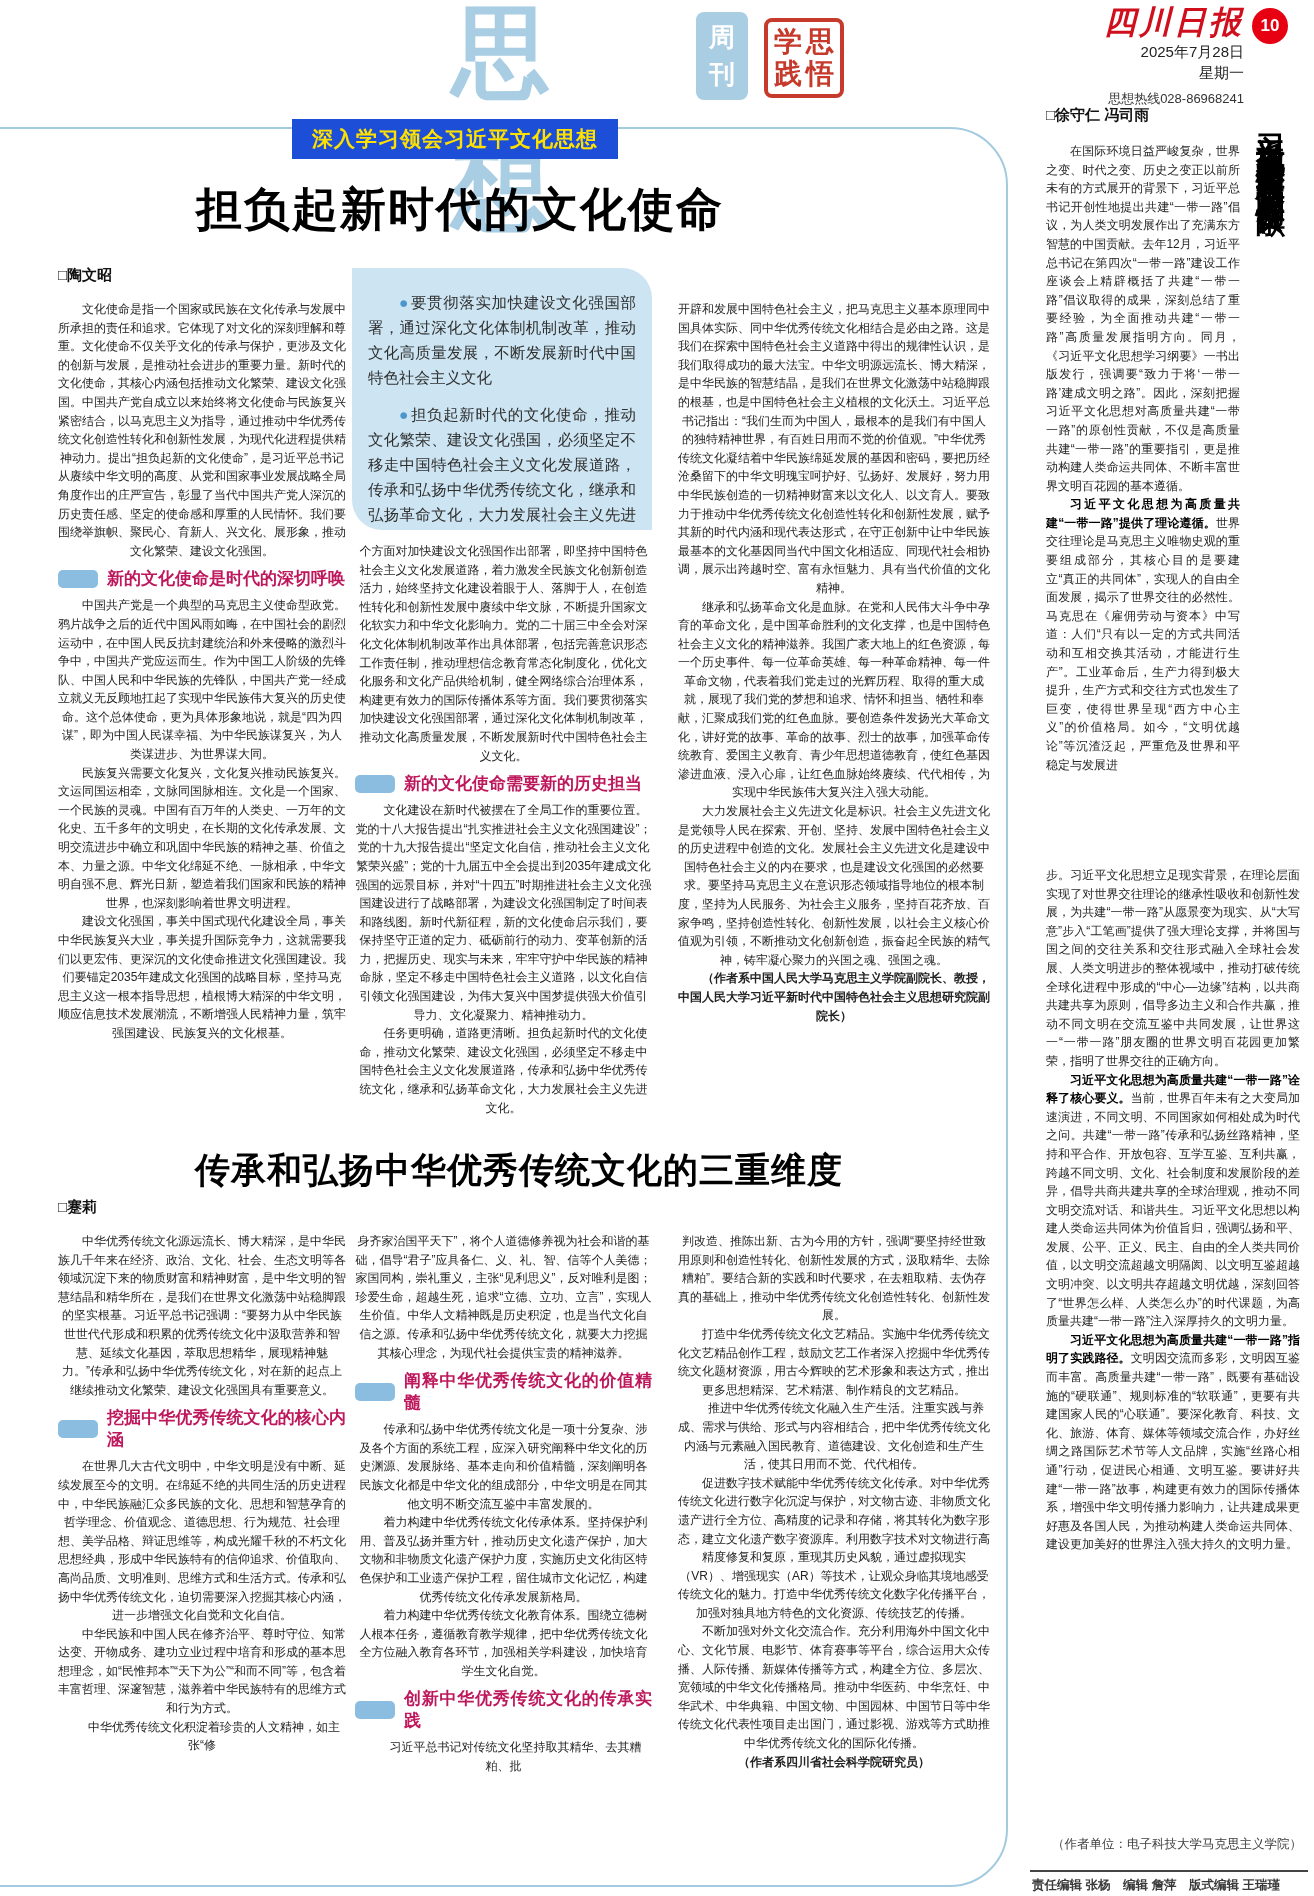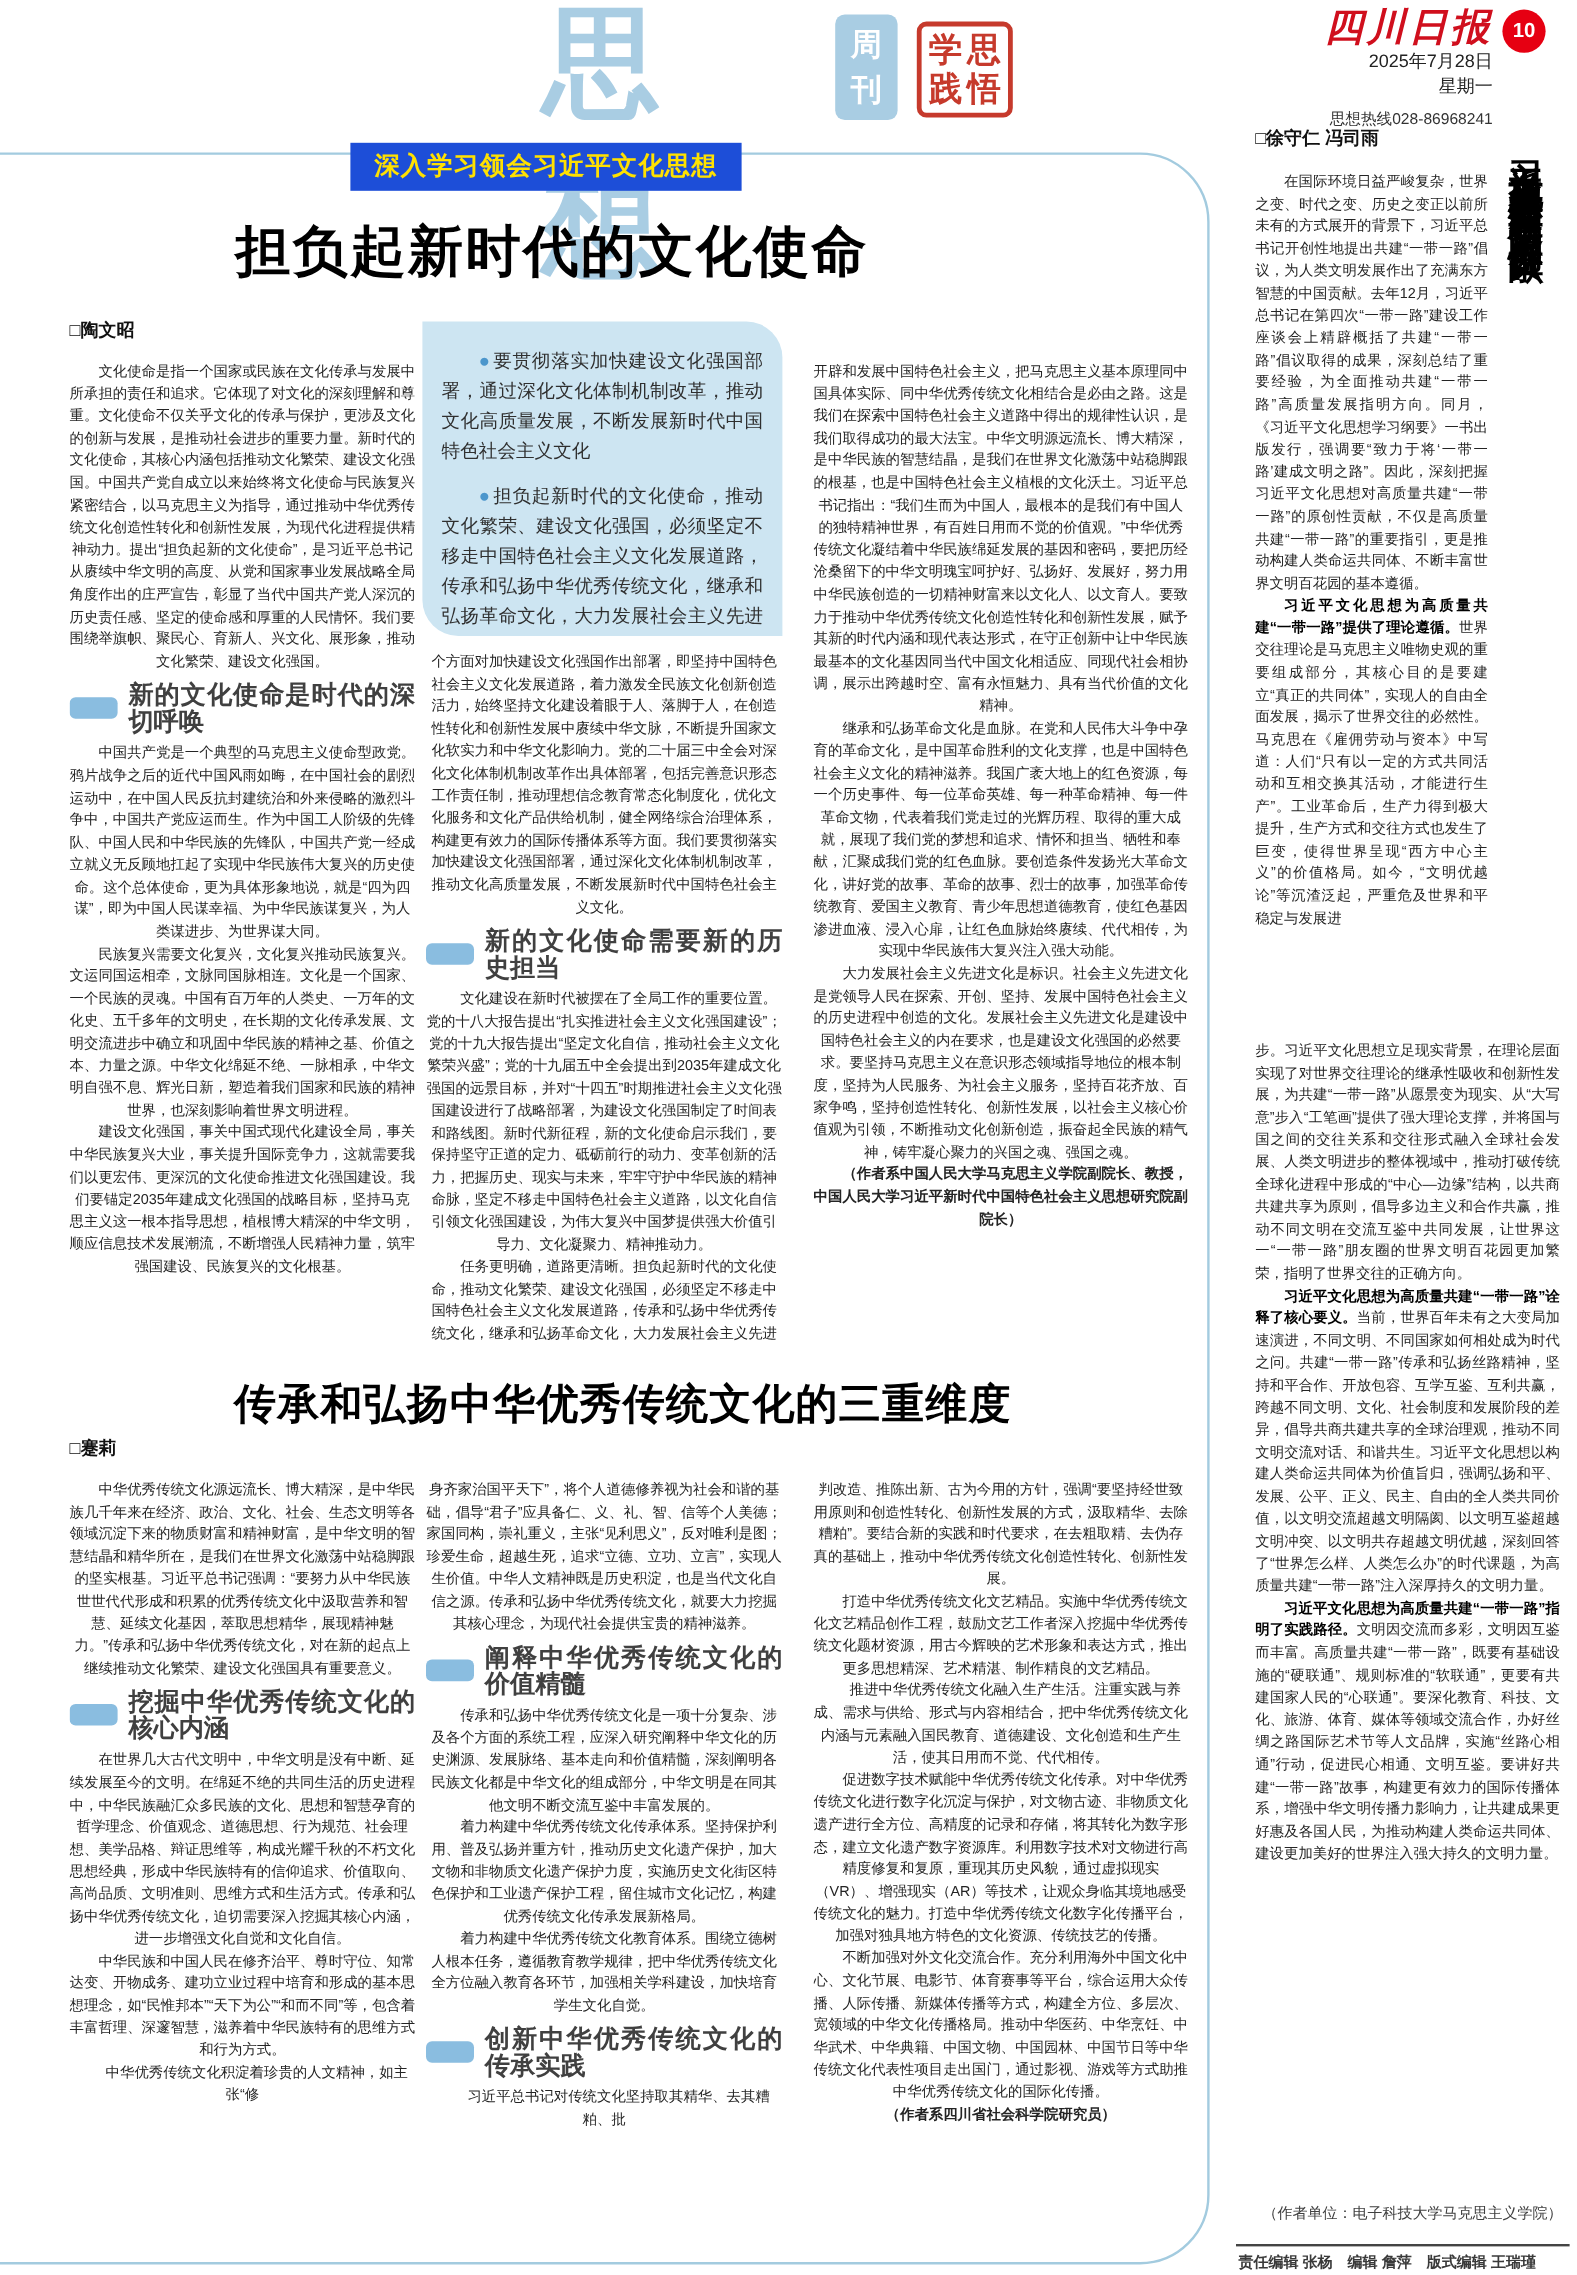--- a/index.html
+++ b/index.html
@@ -32,29 +32,29 @@
     background:#1d4ed8; color:#ffe100; font-size:21px; font-weight:bold; letter-spacing:1px; z-index:3;margin-top:12px; }
   
   .headline1 { position:absolute; left:30px; top:148px; width:860px; text-align:center;
     font-size:46px; font-weight:900; color:#000; letter-spacing:2px; }
   .headline2 { position:absolute; left:30px; top:1118px; width:978px; text-align:center;
     font-size:35px; font-weight:900; color:#000; letter-spacing:1px; }
   .byline { position:absolute; font-size:15px; font-weight:bold; color:#111; }
   .col { position:absolute; overflow:hidden; text-align:justify; font-size:12px; line-height:18.6px; color:#242424; }
   .col p { margin:0; text-indent:2em;text-align:center; }
   .col p.cont { text-indent:0; }
-  .subhead { display:flex; align-items:center; gap:9px; margin:8px 0 6px; font-size:21px; font-weight:bold; color:#404040; line-height:22px;font-family:Liberation Serif, serif; }
+  .subhead { display:flex; align-items:center; gap:9px; margin:8px 0 6px; font-size:17px; font-weight:bold; color:#be185d; line-height:22px; }
   .subhead::before { content:""; width:40px; height:18px; background:#8abde0; border-radius:5px; flex:0 0 auto; }
   .credit { font-weight:bold; }
   .credit-right { font-weight:bold; text-align:right; text-indent:0 !important; }
   
   .hl-box { position:absolute; left:352px; top:268px; width:300px; height:262px; background:#cde5f2;
     border-radius:0 30px 0 30px; padding:22px 16px; text-align:justify;
     font-size:15.5px; line-height:25px; color:#2f2f2f; overflow:hidden; }
-  .hl-box p { margin:0 0 12px; text-indent:2em;font-family:Liberation Mono, monospace; }
+  .hl-box p { margin:0 0 12px; text-indent:2em; }
   .hl-dot { color:#4b96cc; margin-right:2px; }
   
   .vtitle { position:absolute; left:1248px; top:112px; height:760px; writing-mode:vertical-rl;
     font-size:29px; font-weight:900; color:#000; letter-spacing:3px; line-height:46px; }
   .a3col { position:absolute; overflow:hidden; text-align:justify; font-size:12px; line-height:18.6px; color:#242424; }
   .a3col p { margin:0; text-indent:2em; }
   .a3col p.cont { text-indent:0; }
   .a3col strong { font-weight:bold; color:#000; }
   .a3credit { position:absolute; left:1040px; top:1836px; width:262px; text-align:right;
     font-size:12.5px; font-weight:normal; color:#404040; }

